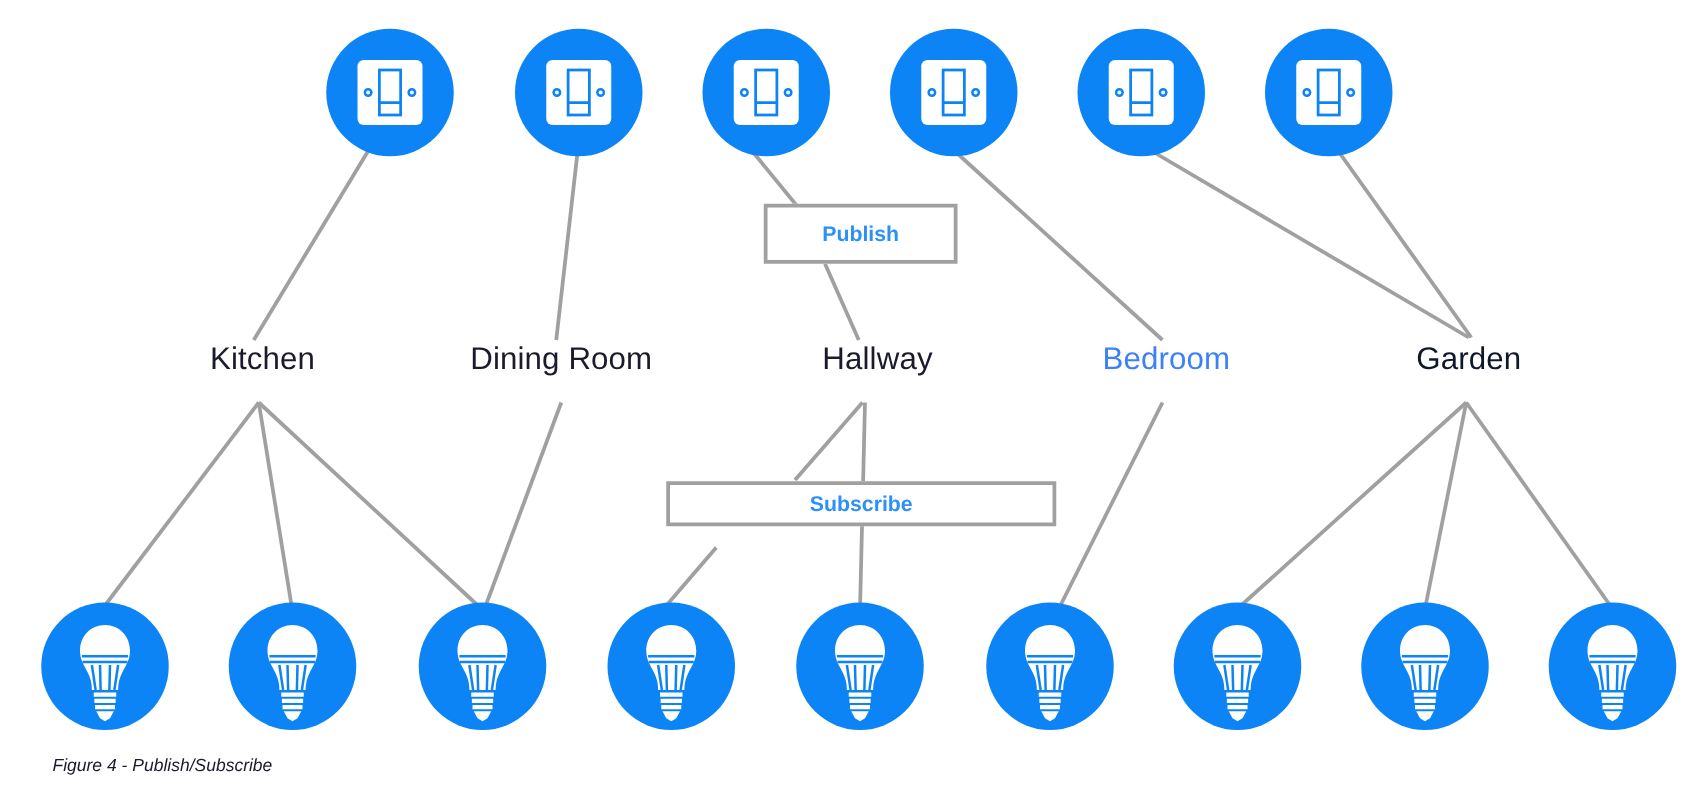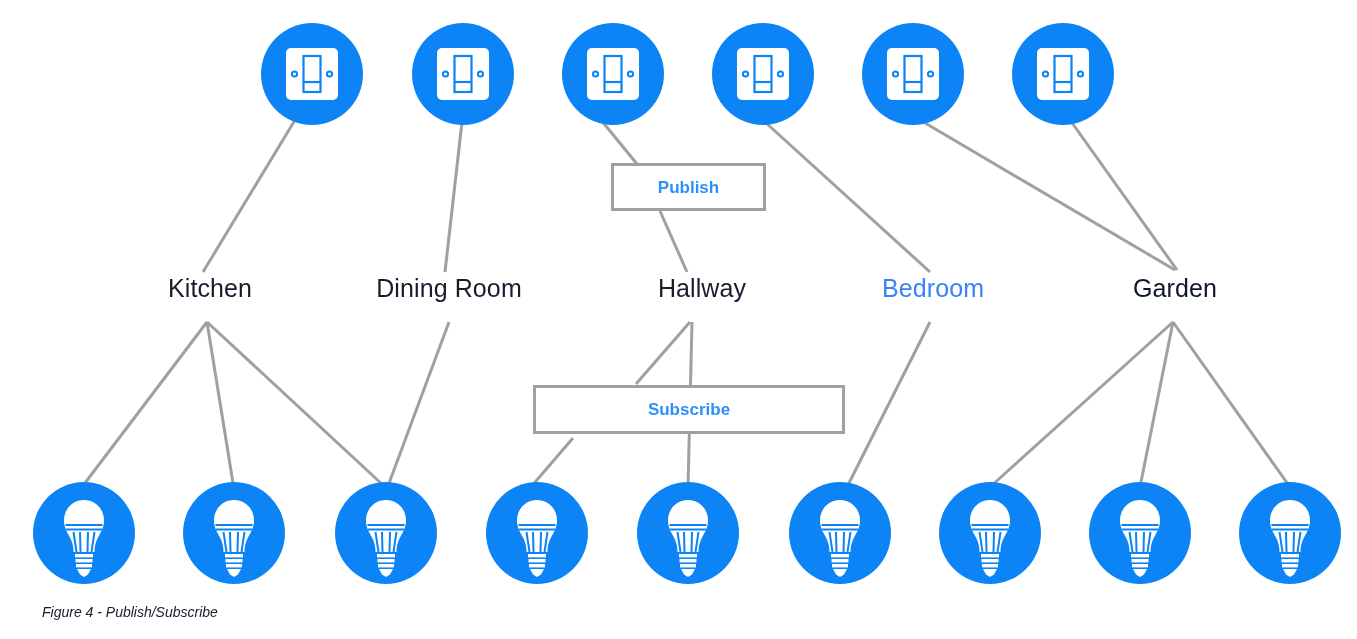--- a/index.html
+++ b/index.html
@@ -305,19 +305,19 @@
               <line x1="47" y1="50" x2="47.5" y2="70"></line>
               <line x1="55" y1="50" x2="54.5" y2="70"></line>
               <line x1="61.5" y1="50" x2="58.5" y2="70"></line>
             </g>
           </svg></span></div>
     </div>
   <div id="tag-row">
       <div class="tag-box" style="left: 611px; top: 163px; width: 155px; height: 48px; border-color: rgb(160, 160, 160);">
         <span style="color: rgb(43, 144, 248);">Publish</span>
       </div>
-      <div class="tag-box" style="left: 533px; top: 385px; width: 312px; height: 49px; border-color: rgb(160, 160, 160);">
+      <div class="tag-box" style="left: 533px; top: 385px; width: 312px; height: 36px; border-color: rgb(160, 160, 160);">
         <span style="color: rgb(43, 144, 248);">Subscribe</span>
       </div>
     </div>
 
   <div id="figure-caption">Figure 4 - Publish/Subscribe</div>
 </div>
 
 </body></html>

